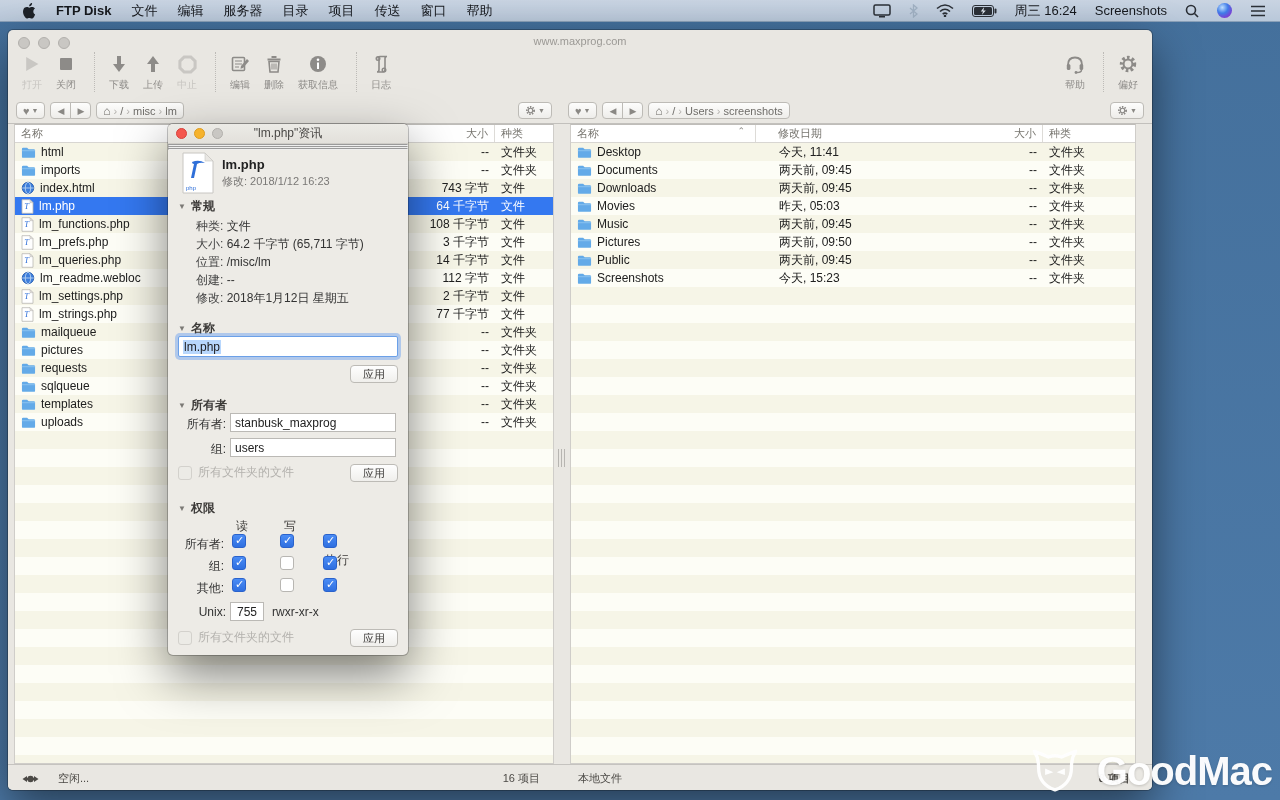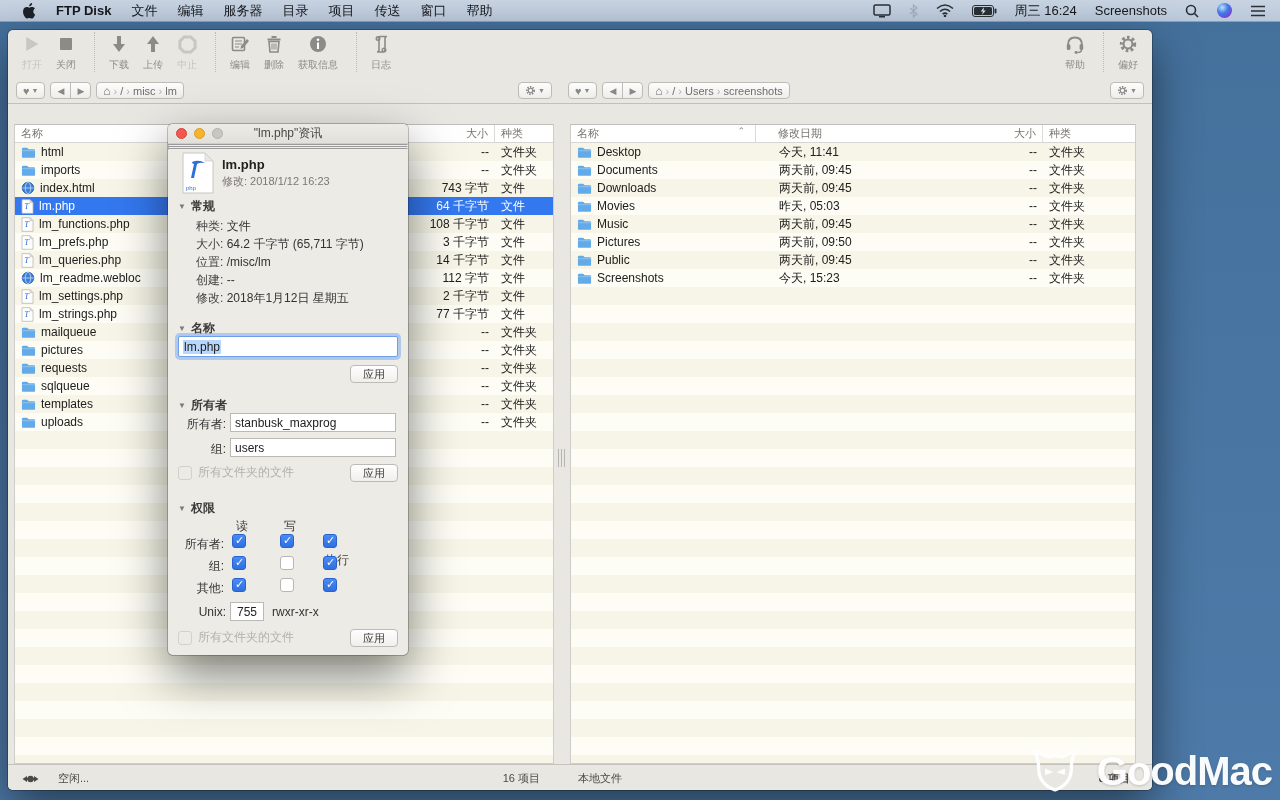--- a/index.html
+++ b/index.html
@@ -199,20 +199,28 @@
       </span>
     <span class="mitem">
       <svg width="16" height="12" viewBox="0 0 16 12">
           <path d="M1 1.5h14M1 6h14M1 10.5h14" stroke="#2a2f36" stroke-width="1.6"></path>
         </svg>
     </span>
   </span>
 </div>
 
 <div class="window">
+  <div class="titlebar">
+    <div class="lights">
+      <span class="light"></span>
+      <span class="light"></span>
+      <span class="light"></span>
+    </div>
+    <div class="win-title">www.maxprog.com</div>
+  </div>
 
   <div class="toolbar">
     <div class="tbtn disabled">
       <span class="ticon">
           <svg width="18" height="18" viewBox="0 0 17 17">
             <path d="M3 2 L14.5 8.5 L3 15 Z" fill="#c9c7c3"></path>
           </svg>
         </span>
       <span class="tlabel">打开</span>
     </div>

